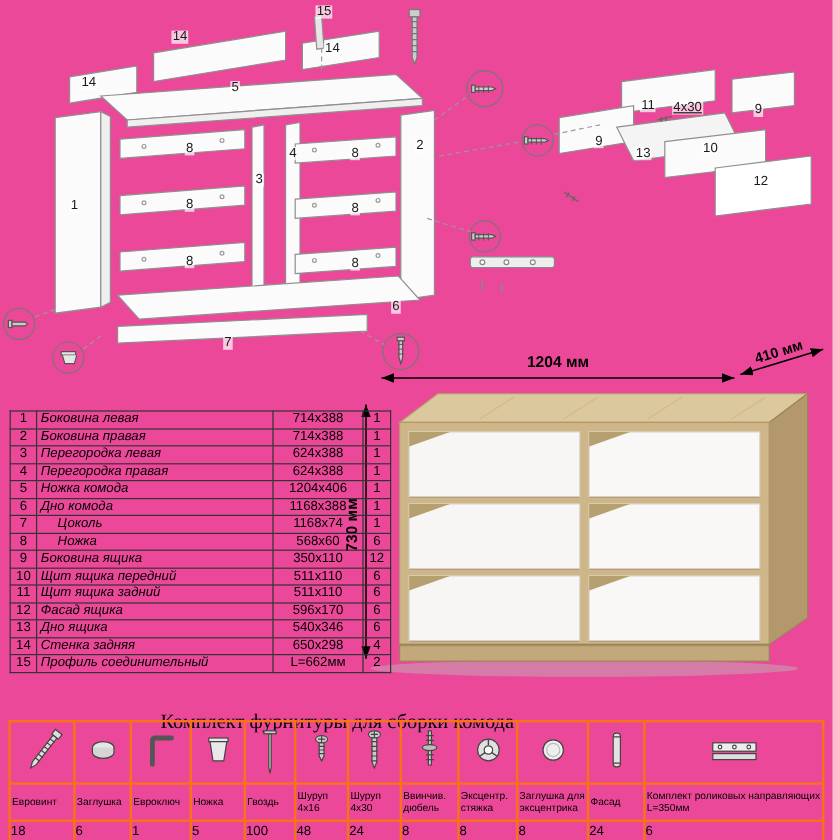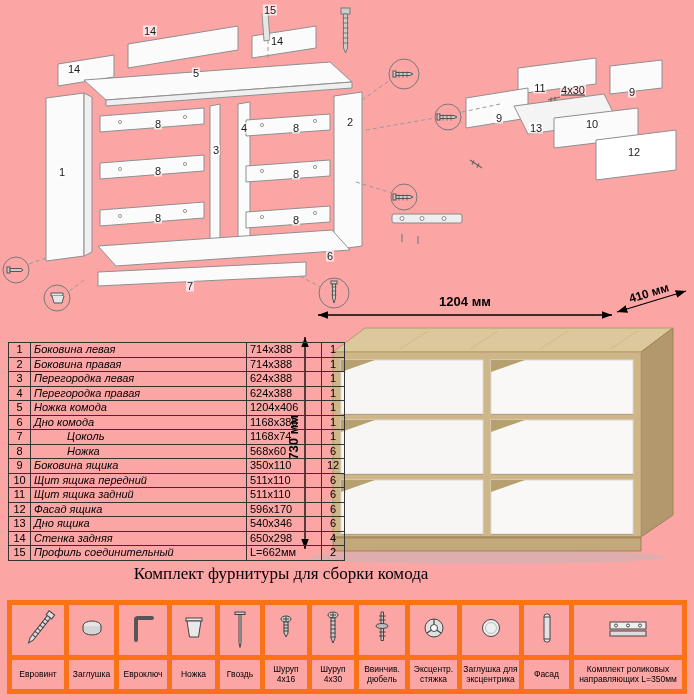--- a/index.html
+++ b/index.html
@@ -1,36 +1,36 @@
 <!DOCTYPE html>
 <html><head>
 <meta charset="utf-8">
 <style>
   html,body{margin:0;padding:0;background:#fff;}
-  .page{position:relative;width:694px;height:700px;background:#fca5a5;overflow:hidden;
+  .page{position:relative;width:694px;height:700px;background:#ec4899;overflow:hidden;
         font-family:"Liberation Sans",sans-serif;color:#000;}
   .abs{position:absolute;}
   #diagram-labels{position:absolute;left:0;top:0;width:694px;height:340px;pointer-events:none;}
   .dlabel{position:absolute;transform:translate(-50%,-50%);font-size:11px;color:#1a1a1a;
           background:rgba(255,255,255,.7);padding:0 1px;line-height:1;white-space:nowrap;}
   .dim{position:absolute;font-weight:bold;font-size:13px;text-align:center;}
   .dim-w{left:405px;top:294px;width:120px;}
   .dim-d{left:612px;top:286px;width:74px;transform:rotate(-17deg);font-size:12px;}
   .dim-h{left:262px;top:430px;width:62px;transform:rotate(-90deg);}
   table.parts{position:absolute;left:8px;top:342px;border-collapse:collapse;font-size:11px;}
   .parts td{border:1px solid #333;padding:0 3px;line-height:13.5px;height:13.5px;white-space:nowrap;}
   .parts td.num{width:15px;text-align:center;}
   .parts td.name{width:176px;font-style:italic;}
-  .parts td.size{width:68px;}
+  .parts td.size{width:68px;text-align:center;}
   .parts td.qty{width:16px;text-align:center;}
-  .parts tr.indent td.name{padding-left:36px;}
-  .hw-title{position:absolute;left:0;top:564px;width:562px;text-align:center;
+  .parts tr.indent td.name{padding-left:17px;}
+  .hw-title{position:absolute;left:0;top:592px;width:562px;text-align:center;
             font-family:"Liberation Serif",serif;font-size:17px;}
   table.hw{position:absolute;left:7px;top:600px;border-collapse:collapse;table-layout:fixed;width:680px;}
-  .hw td{border:5px solid #f97316;text-align:center;vertical-align:middle;padding:0;overflow:hidden;}
+  .hw td{border:2px solid #f97316;text-align:left;vertical-align:middle;padding:0;overflow:hidden;}
   tr.hw-icons td{height:50px;}
   tr.hw-names td{height:27px;font-size:8.5px;line-height:1.15;padding:1px;vertical-align:middle;}
   tr.hw-qty td{height:15px;font-size:11px;}
   .hw-ic{display:flex;align-items:center;justify-content:center;height:50px;}
 </style>
 </head>
 <body>
 
 <div class="page">
 
@@ -467,16 +467,30 @@
           <td>Ножка</td>
           <td>Гвоздь</td>
           <td>Шуруп 4x16</td>
           <td>Шуруп 4x30</td>
           <td>Ввинчив. дюбель</td>
           <td>Эксцентр. стяжка</td>
           <td>Заглушка для эксцентрика</td>
           <td>Фасад</td>
           <td>Комплект роликовых направляющих L=350мм</td>
         </tr>
+      <tr class="hw-qty" id="hw-qty">
+          <td>18</td>
+          <td>6</td>
+          <td>1</td>
+          <td>5</td>
+          <td>100</td>
+          <td>48</td>
+          <td>24</td>
+          <td>8</td>
+          <td>8</td>
+          <td>8</td>
+          <td>24</td>
+          <td>6</td>
+        </tr>
     </tbody>
   </table>
 
 </div>
 
 </body></html>

